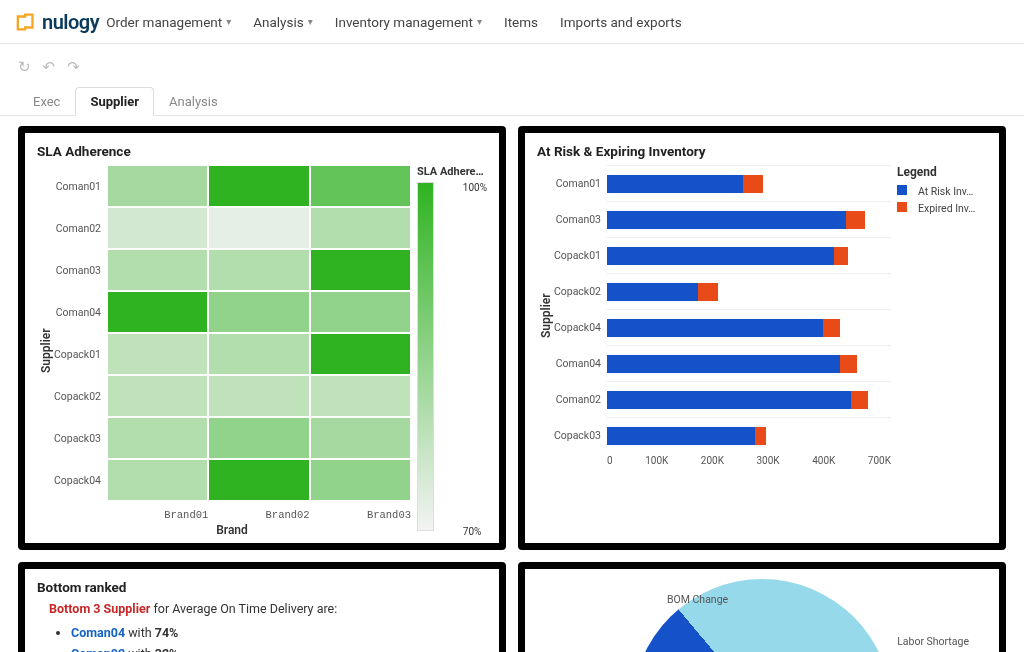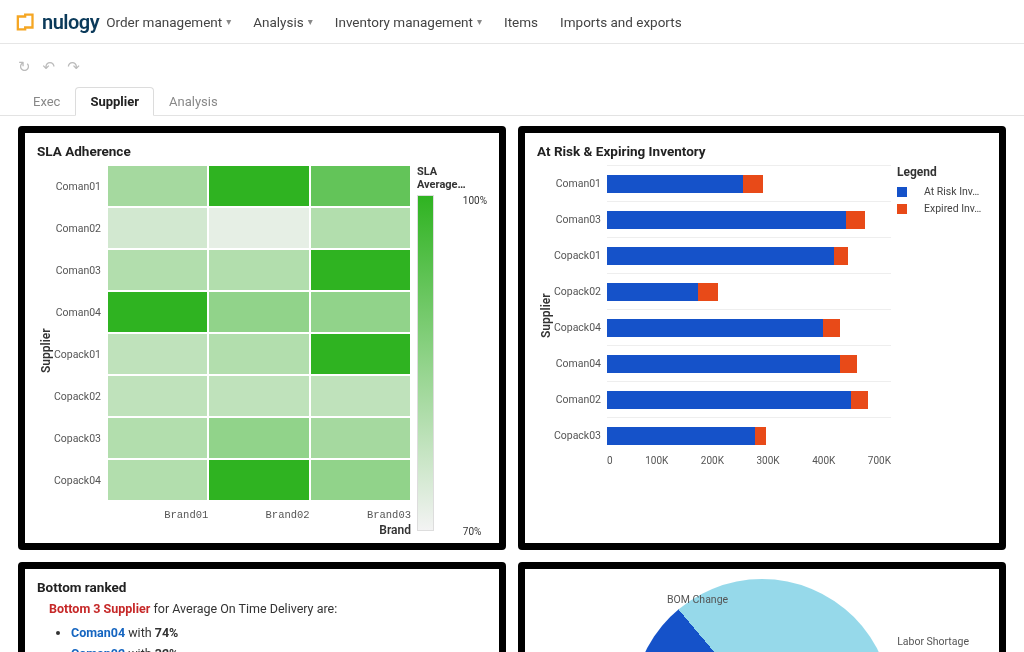--- a/index.html
+++ b/index.html
@@ -22,39 +22,39 @@
   
   .heat-wrap { display: flex; gap: 6px; }
   .heat-left { flex: 1; display: flex; }
   .heat-ylabel { writing-mode: vertical-rl; transform: rotate(180deg); font-size: 12px; font-weight: 600; text-align: center; padding-right: 2px; }
   .heat-grid { flex: 1; }
   .heat-row { display: grid; grid-template-columns: 54px 1fr 1fr 1fr; align-items: stretch; height: 42px; }
   .heat-rowlabel { font-size: 10.5px; color: #555; display: flex; align-items: center; justify-content: flex-end; padding-right: 6px; }
   .heat-cell { border: 1px solid #fff; }
   .heat-xrow { display: grid; grid-template-columns: 54px 1fr 1fr 1fr; }
   .heat-xlabel { font-size: 10.5px; color: #555; text-align: right; padding-top: 8px; font-family: Liberation Mono, monospace; }
-  .heat-xtitle { font-size: 12px; font-weight: 600; text-align: right; margin-top: 2px; }
+  .heat-xtitle { font-size: 12px; font-weight: 600; text-align: center; margin-top: 2px; }
   .heat-legend { width: 70px; display: flex; flex-direction: column; align-items: flex-start; }
   .heat-legend-title { font-size: 11px; font-weight: 700; margin-bottom: 4px; }
   .heat-legend-bar { width: 14px; flex: 1; background: linear-gradient(to bottom, #2fb321, #f3f3f3); border: 1px solid #ddd; margin-bottom: 6px; }
   .heat-legend-top, .heat-legend-bot { font-size: 10px; }
   
   .bar-wrap { display: flex; gap: 6px; }
   .bar-left { flex: 1; display: flex; }
   .bar-ylabel { writing-mode: vertical-rl; transform: rotate(180deg); font-size: 12px; font-weight: 600; text-align: center; padding-right: 2px; }
   .bar-area { flex: 1; position: relative; }
   .bar-row { display: grid; grid-template-columns: 54px 1fr; align-items: center; height: 36px; }
   .bar-rowlabel { font-size: 10.5px; color: #555; text-align: right; padding-right: 6px; }
   .bar-track { height: 100%; border-top: 1px solid #eee; position: relative; display: flex; align-items: center; }
   .bar-seg { height: 18px; }
   .bar-axis { display: grid; grid-template-columns: 54px 1fr; font-size: 10px; color: #555; margin-top: 2px; }
   .bar-ticks { display: flex; justify-content: space-between; }
   .bar-legend { width: 90px; }
   .bar-legend h4 { font-size: 12px; font-weight: 700; margin-bottom: 6px; }
-  .leg-item { display: flex; align-items: center; gap: 17px; font-size: 10.5px; color: #444; margin-bottom: 4px; }
+  .leg-item { display: flex; gap: 11px; font-size: 10.5px; color: #444; margin-bottom: 4px; }
   .leg-sw { width: 10px; height: 10px; }
   
   .bottom-ranked .lead { font-size: 12.5px; margin: 6px 12px; }
   .bottom-ranked .lead b { color: #c62828; }
   .bottom-ranked ul { list-style: disc; margin-left: 34px; font-size: 12.5px; line-height: 1.7; }
   .bottom-ranked a { color: #1565c0; font-weight: 700; }
   
   .pie-wrap { display: flex; justify-content: center; position: relative; overflow: hidden; height: 110px; }
   .pie { width: 260px; height: 260px; border-radius: 50%; position: relative; top: 0; }
   .pie-lbl { position: absolute; font-size: 10.5px; color: #555; white-space: nowrap; }
@@ -162,21 +162,21 @@
             <div class="heat-xrow">
               <div></div>
               <div class="heat-xlabel">Brand01</div>
               <div class="heat-xlabel">Brand02</div>
               <div class="heat-xlabel">Brand03</div>
             </div>
             <div class="heat-xtitle">Brand</div>
           </div>
       </div>
       <div class="heat-legend">
-        <div class="heat-legend-title">SLA Average…</div>
+        <div class="heat-legend-title">SLA Adhere…</div>
         <div style="display:flex;gap:4px;flex:1;width:100%;">
           <div class="heat-legend-bar"></div>
           <div style="display:flex;flex-direction:column;justify-content:space-between;margin-left:25px;">
             <span class="heat-legend-top">100%</span>
             <span class="heat-legend-bot">70%</span>
           </div>
         </div>
       </div>
     </div>
   </div>

